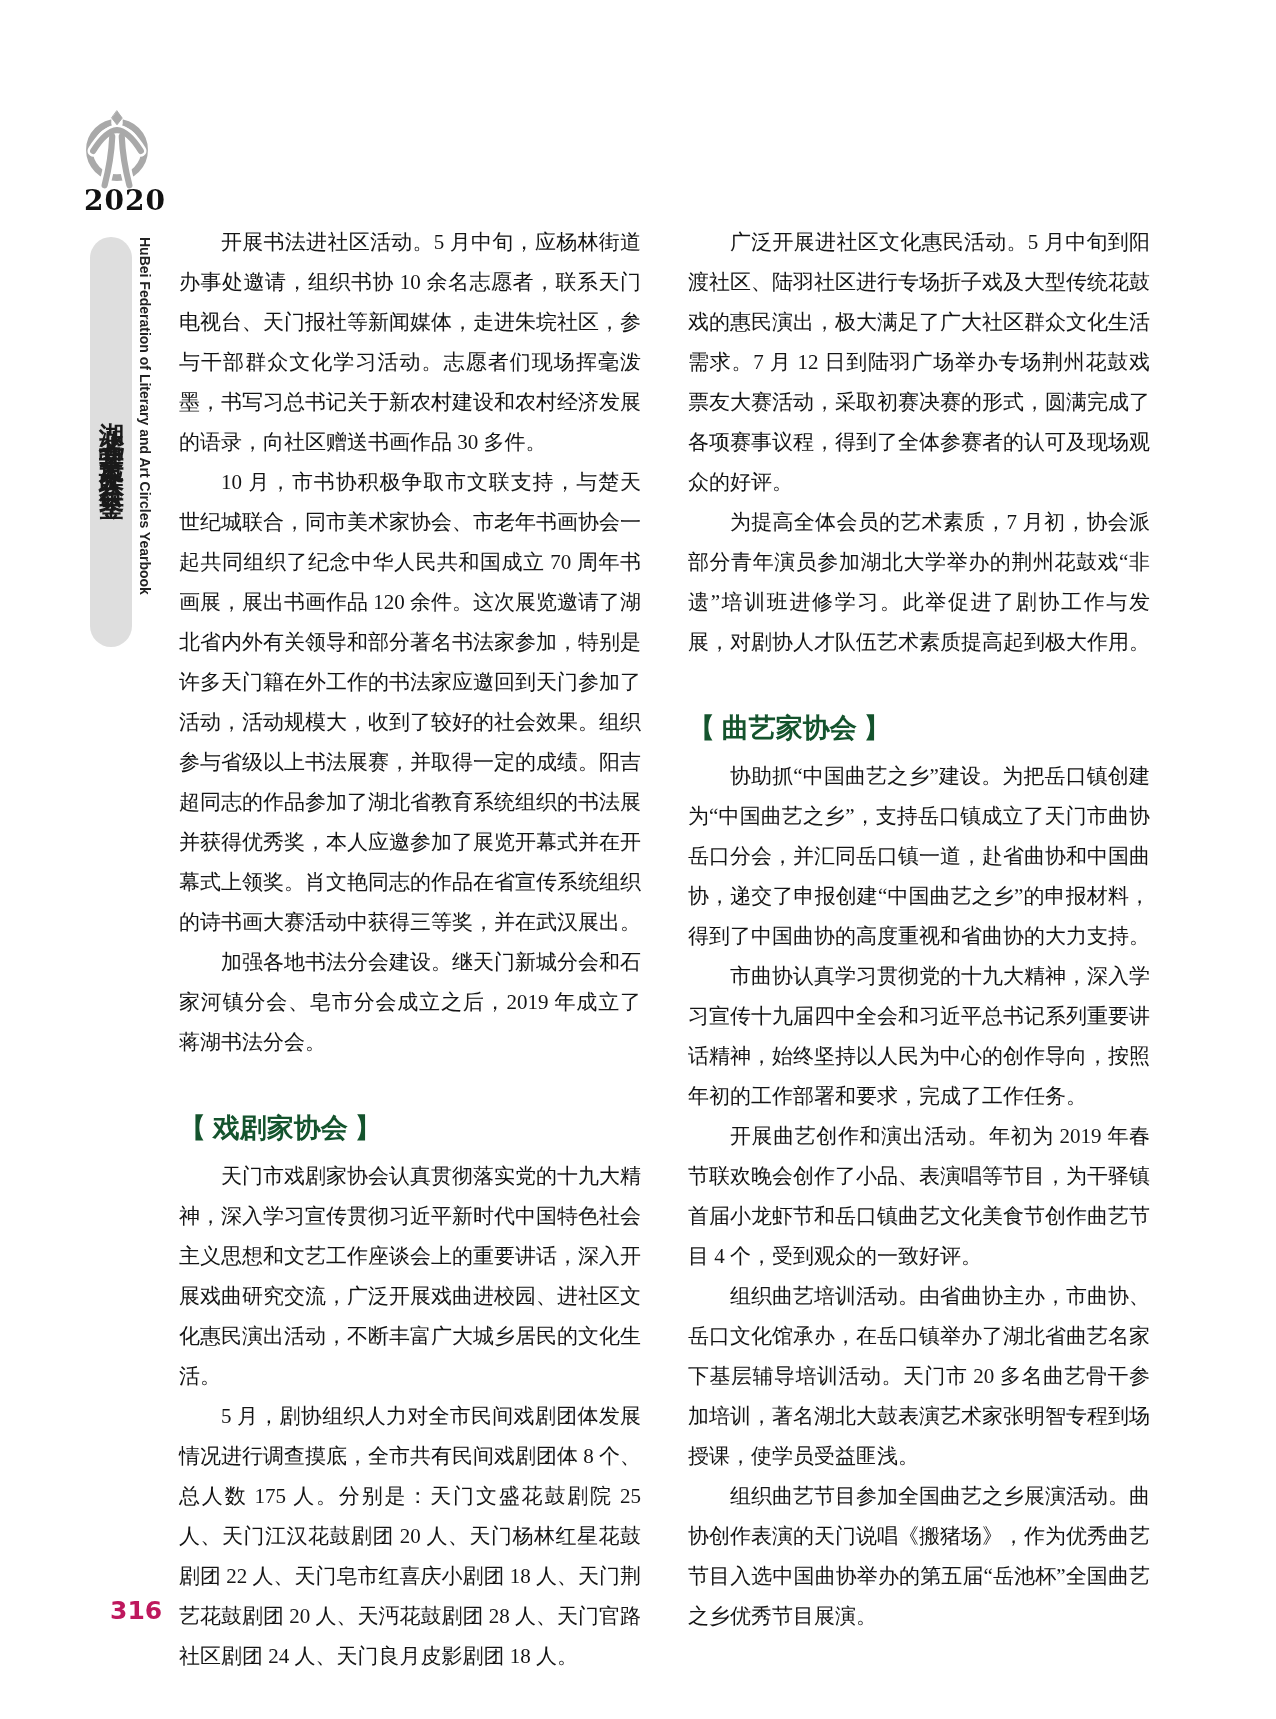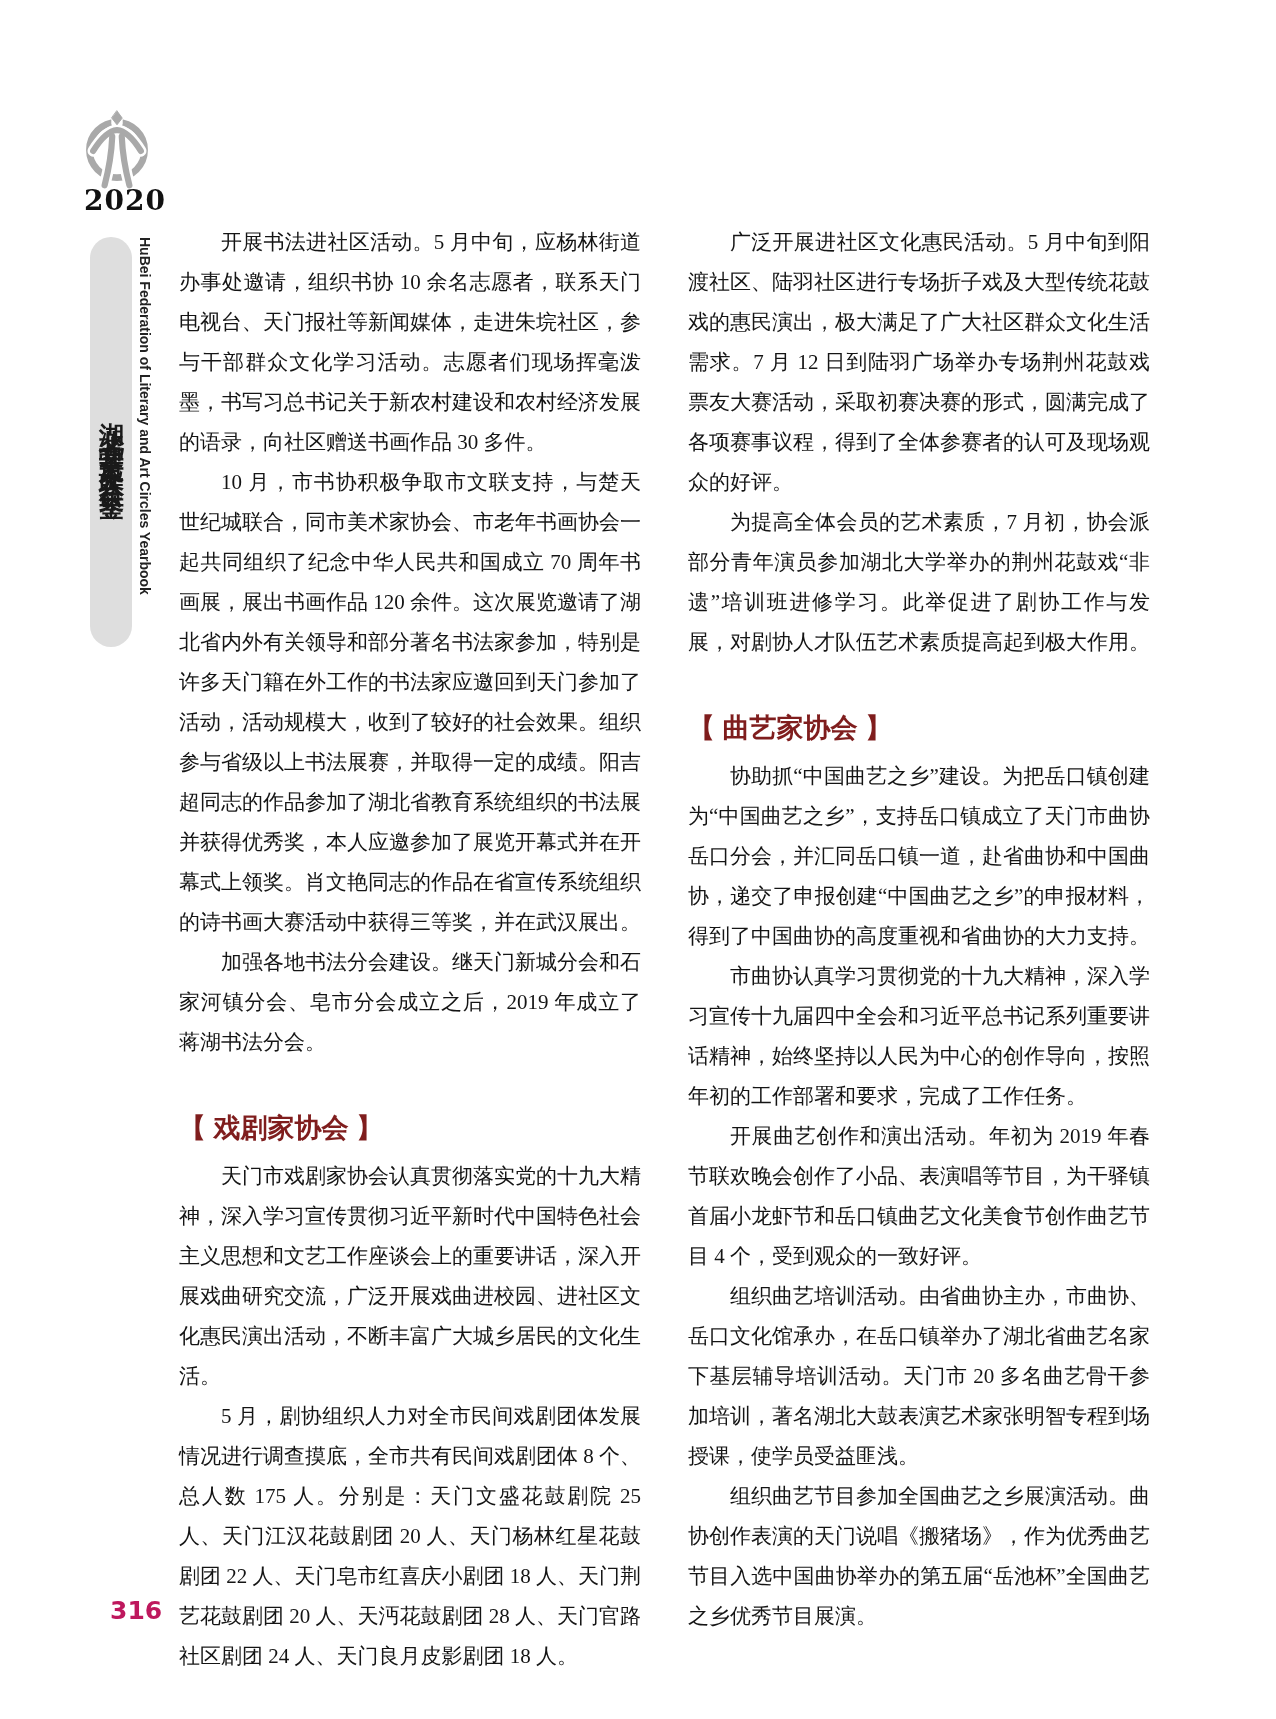--- a/index.html
+++ b/index.html
@@ -38,23 +38,23 @@
 
   
   .col{
     position:absolute;top:222px;width:462px;
     font-size:21px;line-height:40px;text-align:justify;
   }
   .col-left{left:171px;margin-left:8px;}
   .col-right{left:688px;}
   .col p{margin:0;text-indent:2em;}
   .col h2{
-    font-family:Liberation Sans, sans-serif;
+    font-family:Liberation Serif, serif;
     font-weight:bold;font-size:27px;line-height:36px;
-    margin:48px 0 10px 0;text-indent:0;color:#7f1d1d;text-align:left;
+    margin:48px 0 10px 0;text-indent:0;color:#14532d;text-align:left;
   }
 
   .page-num{
     position:absolute;left:110px;top:1596px;
     font-family:"DejaVu Sans","Liberation Sans",sans-serif;
     font-weight:bold;font-size:25px;color:#be185d;
   }
 </style>
 </head>
 <body>

